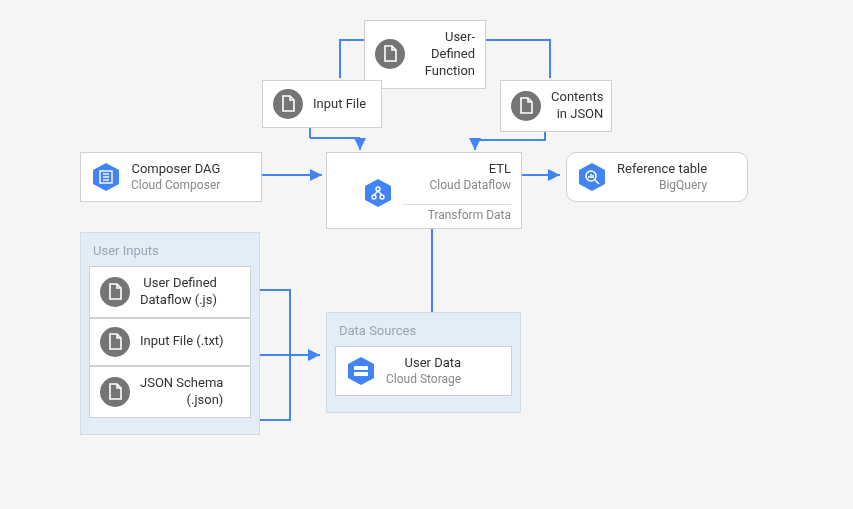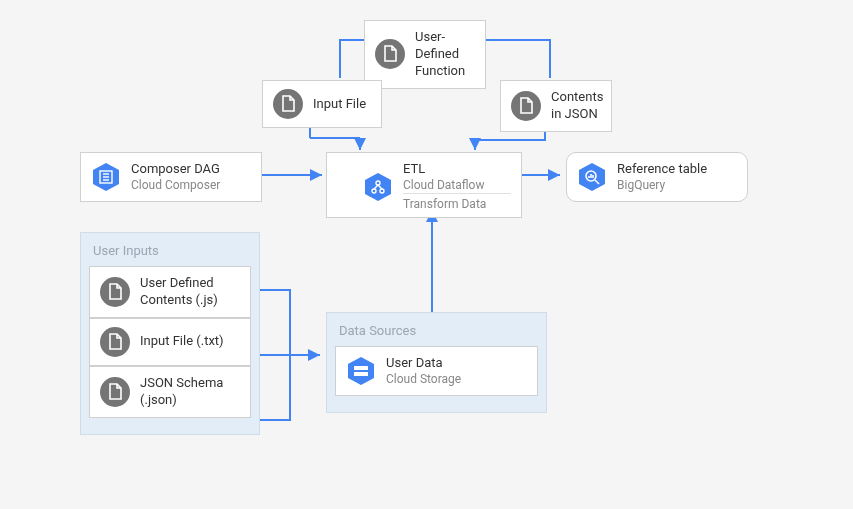--- a/index.html
+++ b/index.html
@@ -12,20 +12,21 @@
     overflow: hidden;
   }
   .node {
     position: absolute;
     background: #fff;
     border: 1px solid #d0d0d0;
     display: flex;
     align-items: center;
     padding: 8px 10px;
     gap: 10px;
+    text-align: right;
   }
   .node .icon {
     width: 30px;
     height: 30px;
     flex-shrink: 0;
     display: flex;
     align-items: center;
     justify-content: center;
   }
   .node .labels {
@@ -36,21 +37,21 @@
   .node .title {
     font-size: 13px;
     color: #333;
   }
   .node .subtitle {
     font-size: 12px;
     color: #888;
   }
   .node .subtitle.divider {
     border-top: 1px solid #e0e0e0;
-    margin-top: 0;
+    margin-top: 11px;
     padding-top: 3px;
   }
   .group {
     position: absolute;
     background: #e3edf7;
     border: 1px solid #d0dce8;
     padding: 8px;
   }
   .group-title {
     font-size: 13px;
@@ -209,21 +210,21 @@
   <div class="group-title">User Inputs</div>
 
   <div class="node">
     <div class="icon">
         <svg width="30" height="30">
           <use href="#doc-icon"></use>
         </svg>
       </div>
     <div class="labels">
       <div class="title">User Defined</div>
-      <div class="title">Contents (.js)</div>
+      <div class="title">Dataflow (.js)</div>
     </div>
   </div>
 
   <div class="node">
     <div class="icon">
         <svg width="30" height="30">
           <use href="#doc-icon"></use>
         </svg>
       </div>
     <div class="labels">
@@ -237,21 +238,21 @@
           <use href="#doc-icon"></use>
         </svg>
       </div>
     <div class="labels">
       <div class="title">JSON Schema</div>
       <div class="title">(.json)</div>
     </div>
   </div>
 </div>
 
-<div class="group" style="left:326px; top:312px; width:221px;">
+<div class="group" style="left:326px; top:312px; width:195px;">
   <div class="group-title">Data Sources</div>
   <div class="node">
     <div class="icon">
       <svg width="30" height="30">
           <use href="#hex"></use>
           <g transform="translate(8,10)" fill="#fff">
             <rect x="0" y="0" width="14" height="4" rx="0.5"></rect>
             <rect x="0" y="6" width="14" height="4" rx="0.5"></rect>
           </g>
         </svg>

